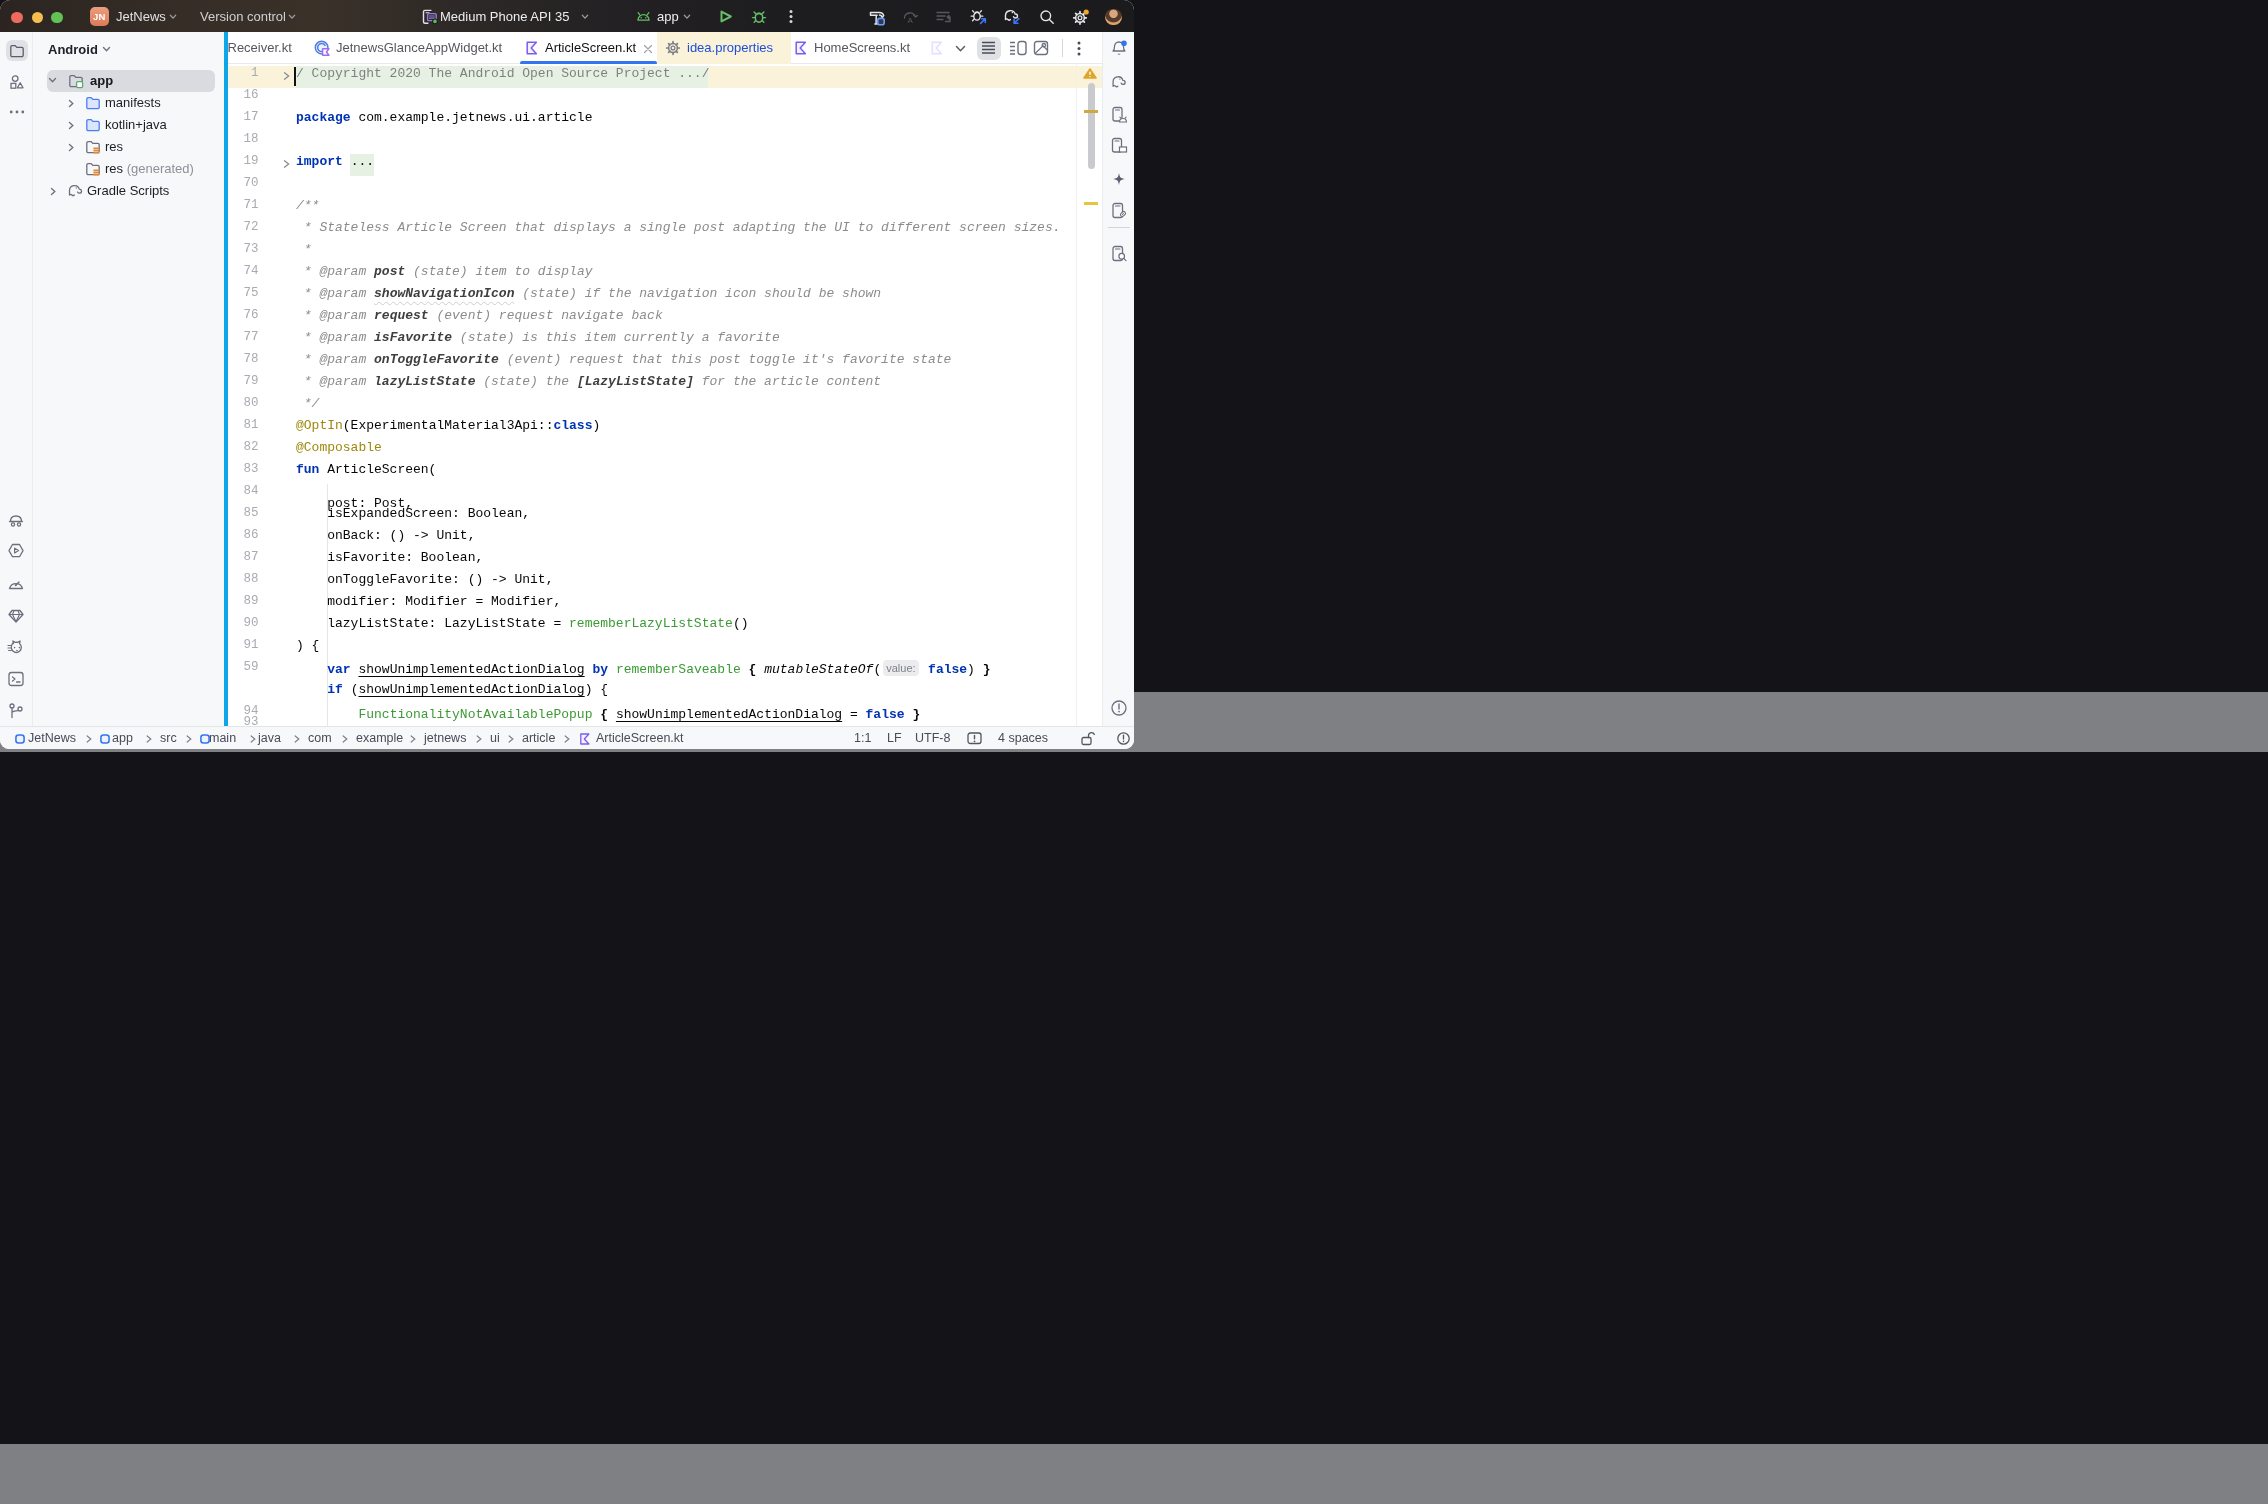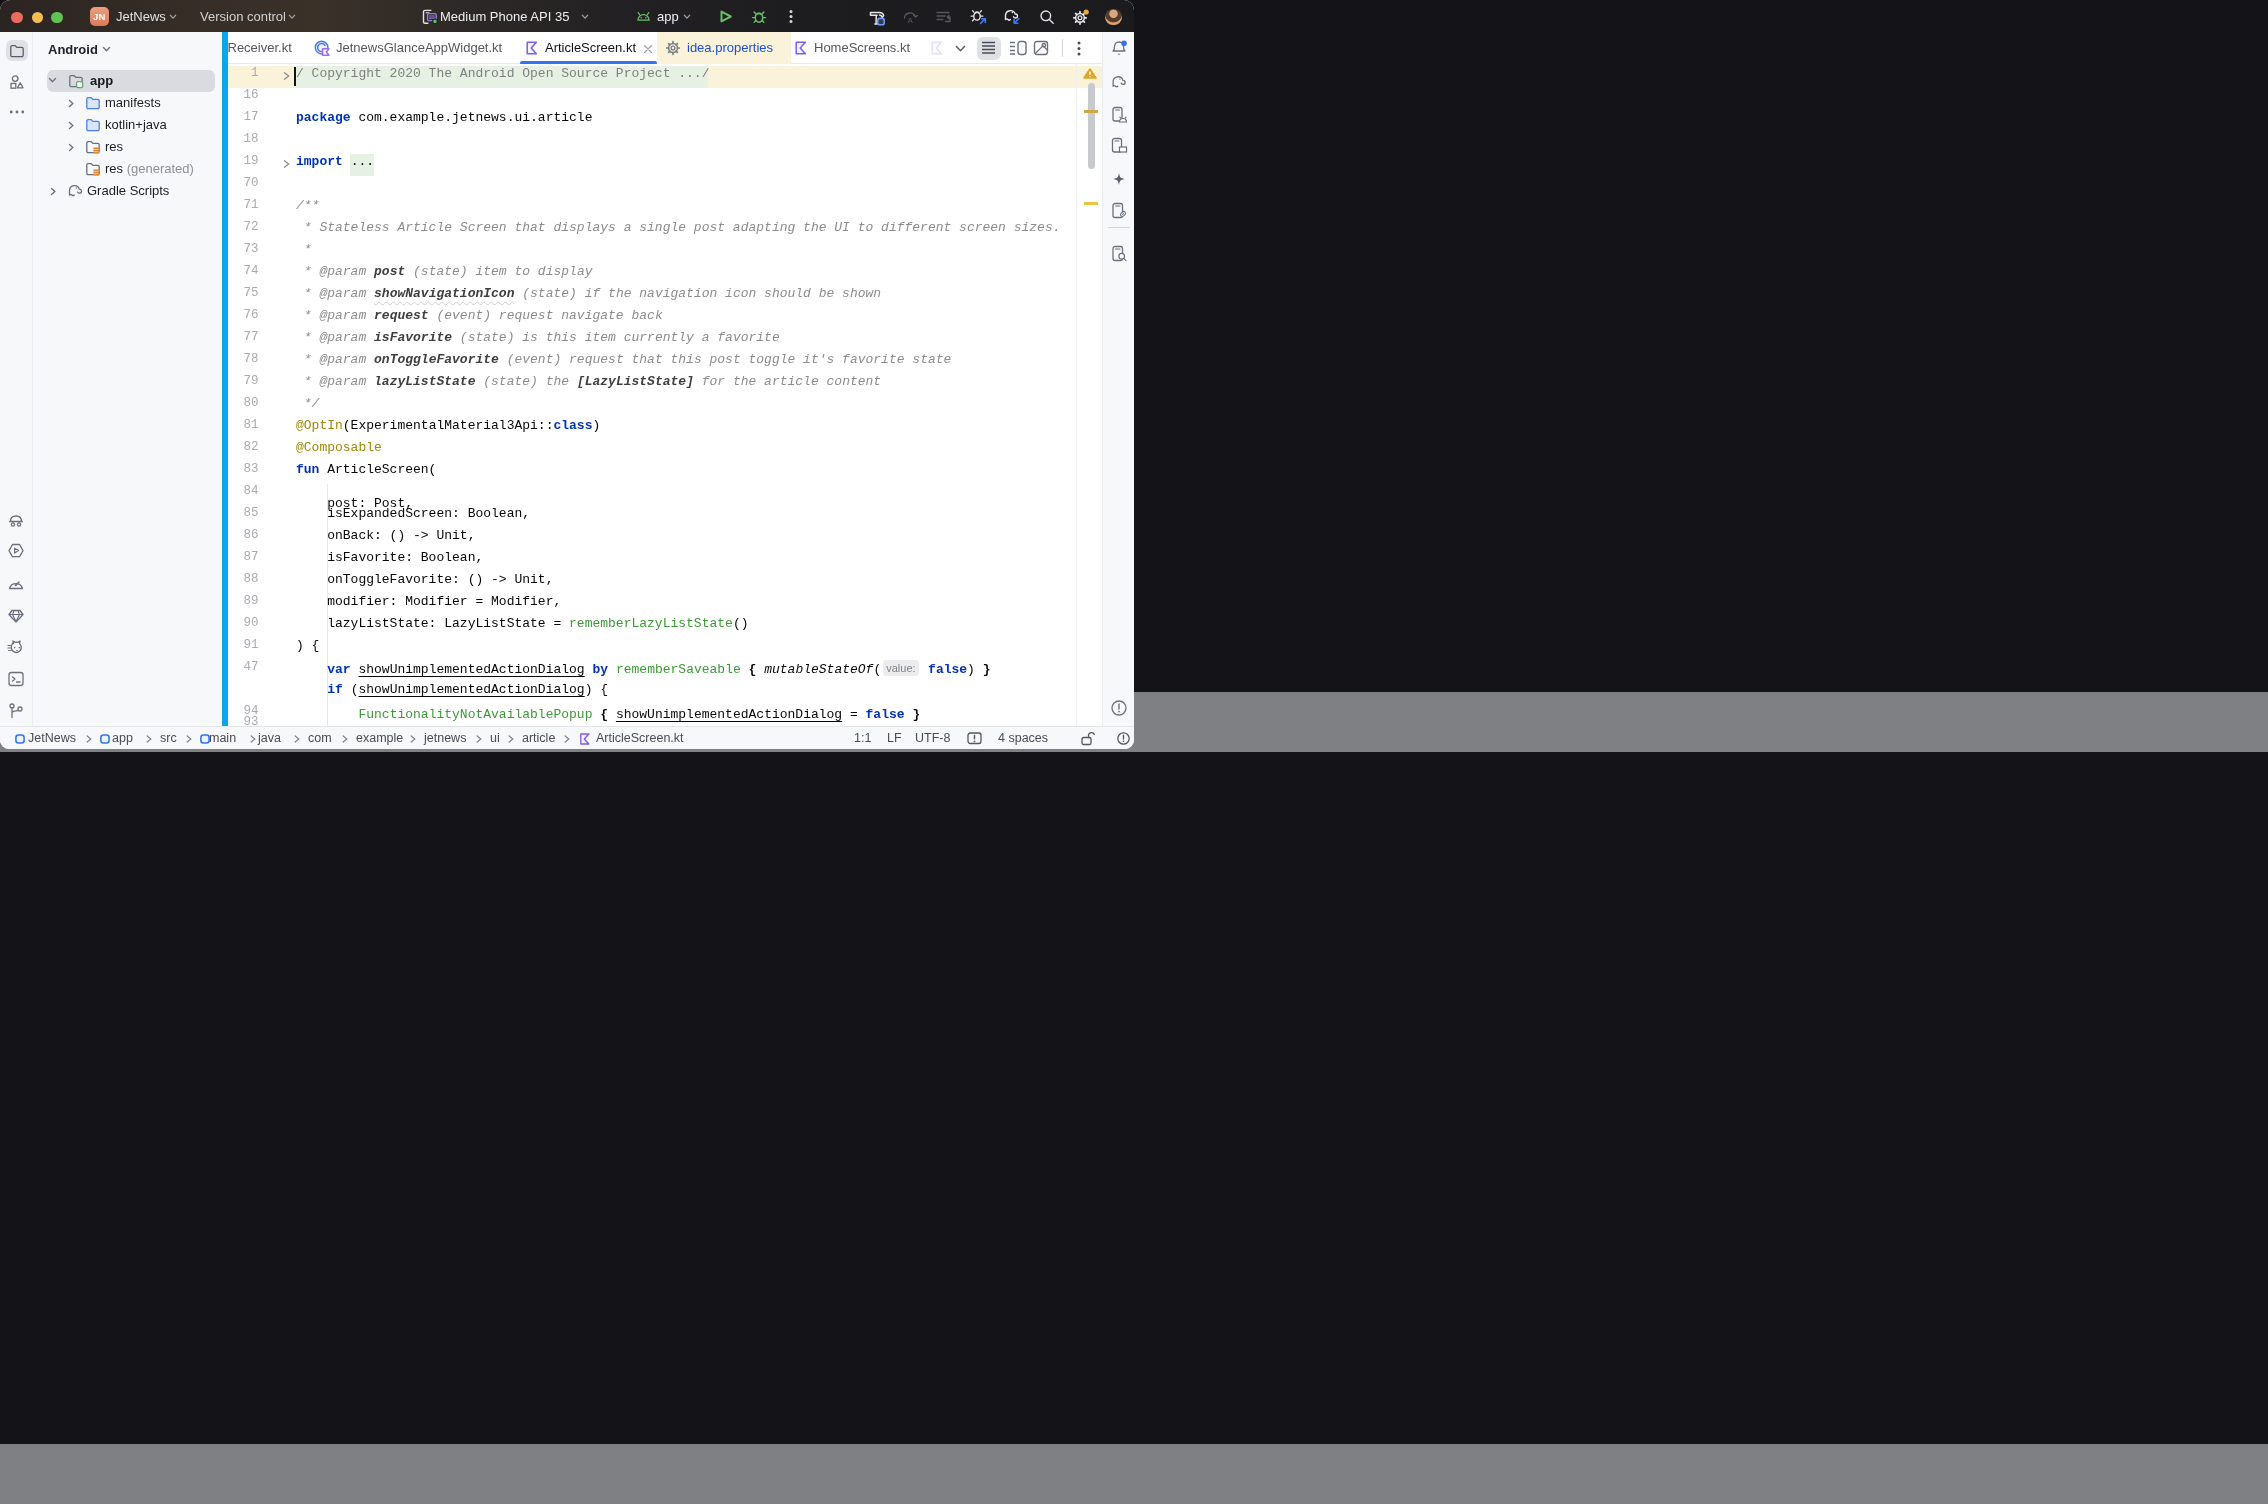--- a/index.html
+++ b/index.html
@@ -6,21 +6,21 @@
 body{background:linear-gradient(180deg,#141317 0 92%,#7f8084 92%);font-family:"Liberation Sans",sans-serif;position:relative}
 #win{position:absolute;left:0;top:0;width:1134px;height:748.5px;border-radius:10px 10px 9px 9px;overflow:hidden;background:#fff}
 
 #tbar{position:absolute;left:0;top:0;width:1134px;height:32px;
 background:linear-gradient(90deg,#2b2421 0%,#352d26 16%,#3a3129 28%,#2c2826 42%,#222023 56%,#1d1c1f 70%,#1b1b1e 100%)}
 .tl{position:absolute;top:11.5px;width:11.5px;height:11.5px;border-radius:50%}
 .tt{position:absolute;top:0;height:32px;line-height:33px;font-size:13px;color:#dfe1e5}
 .chev{position:absolute;width:8px;height:8px}
 
 #lrail{position:absolute;left:0;top:32px;width:33px;height:694px;background:#f7f8fa;border-right:1px solid #ebecf0}
-#proj{position:absolute;left:33px;top:32px;width:194.5px;height:694px;background:#f7f8fa;border-right:6px solid #0ea5e9}
+#proj{position:absolute;left:33px;top:32px;width:194.5px;height:694px;background:#f7f8fa;border-right:4px solid #0ea5e9}
 #rrail{position:absolute;left:1102px;top:32px;width:32px;height:694px;background:#f7f8fa;border-left:1px solid #ebecf0}
 
 #tabs{position:absolute;left:227.5px;top:32px;width:874.5px;height:32px;background:#fff;border-bottom:1px solid #e8e9ed}
 .tab{position:absolute;top:0;height:32px;line-height:32px;font-size:13px;color:#55575e;white-space:nowrap}
 
 .gn{position:absolute;width:32px;right:0;text-align:right;height:22px;line-height:22px;font:12.5px "Liberation Mono",monospace;color:#a9abb2} 
 .cl{position:absolute;left:296px;height:22px;line-height:22px;font:13px "Liberation Mono",monospace;color:#070707;white-space:pre}
 .k{color:#0033b3;font-weight:bold}
 .a{color:#9e880d}
 .c{color:#8c8c8c;font-style:italic}
@@ -363,21 +363,21 @@
 <div class="gn" style="top:439.5px">82</div>
 <div class="gn" style="top:461.5px">83</div>
 <div class="gn" style="top:483.5px">84</div>
 <div class="gn" style="top:505.5px">85</div>
 <div class="gn" style="top:527.5px">86</div>
 <div class="gn" style="top:549.5px">87</div>
 <div class="gn" style="top:571.5px">88</div>
 <div class="gn" style="top:593.5px">89</div>
 <div class="gn" style="top:615.5px">90</div>
 <div class="gn" style="top:637.5px">91</div>
-<div class="gn" style="top:659.5px">47</div>
+<div class="gn" style="top:659.5px">59</div>
 <div class="gn" style="top:715px">93</div>
 <div class="gn" style="top:703.5px">94</div>
  </div>
  <svg style="position:absolute;left:54px;top:7px" width="9" height="10" viewBox="0 0 9 10">
         <path d="M2.5 1.8 L6.6 5 L2.5 8.2" fill="none" stroke="#888c96" stroke-width="1.3" stroke-linecap="round"></path>
       </svg>
  <svg style="position:absolute;left:54px;top:95px" width="9" height="10" viewBox="0 0 9 10">
         <path d="M2.5 1.8 L6.6 5 L2.5 8.2" fill="none" stroke="#888c96" stroke-width="1.3" stroke-linecap="round"></path>
       </svg>
  <div style="position:absolute;left:848px;top:0;width:1px;height:662px;background:#f0f0f2"></div>

